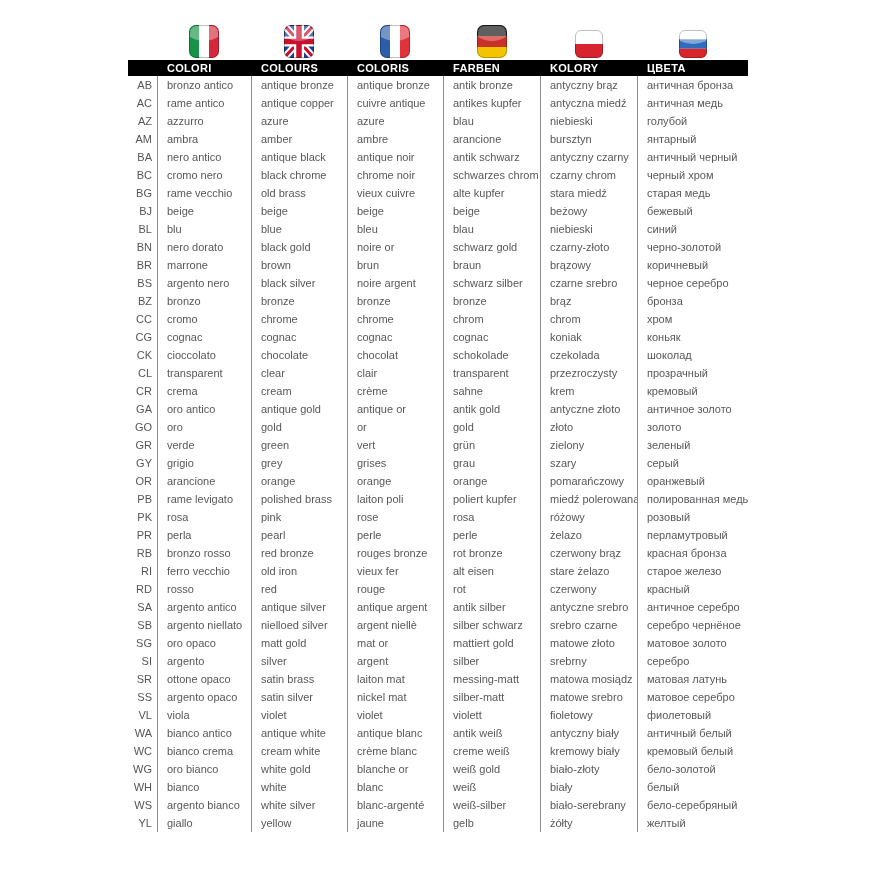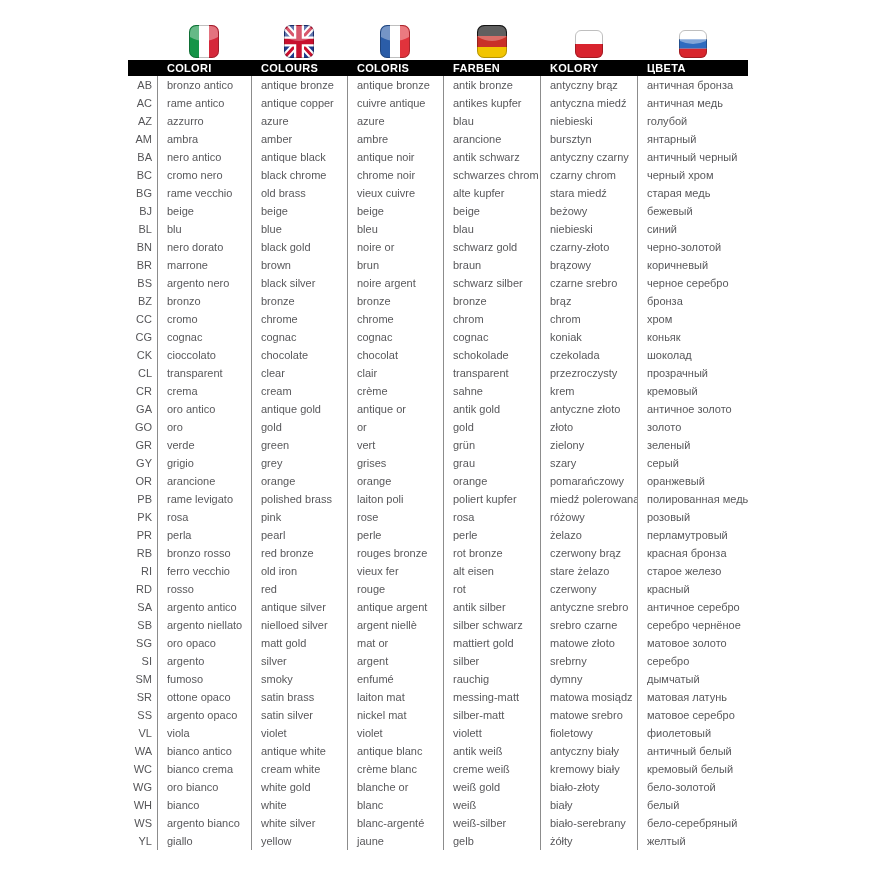--- a/index.html
+++ b/index.html
@@ -479,29 +479,20 @@
         <div class="grid row">
           <div class="cell code">SI</div>
           <div class="cell lang">argento</div>
           <div class="cell lang">silver</div>
           <div class="cell lang">argent</div>
           <div class="cell lang">silber</div>
           <div class="cell lang">srebrny</div>
           <div class="cell lang">серебро</div>
         </div>
         <div class="grid row">
-          <div class="cell code">SM</div>
-          <div class="cell lang">fumoso</div>
-          <div class="cell lang">smoky</div>
-          <div class="cell lang">enfumé</div>
-          <div class="cell lang">rauchig</div>
-          <div class="cell lang">dymny</div>
-          <div class="cell lang">дымчатый</div>
-        </div>
-        <div class="grid row">
           <div class="cell code">SR</div>
           <div class="cell lang">ottone opaco</div>
           <div class="cell lang">satin brass</div>
           <div class="cell lang">laiton mat</div>
           <div class="cell lang">messing-matt</div>
           <div class="cell lang">matowa mosiądz</div>
           <div class="cell lang">матовая латунь</div>
         </div>
         <div class="grid row">
           <div class="cell code">SS</div>

